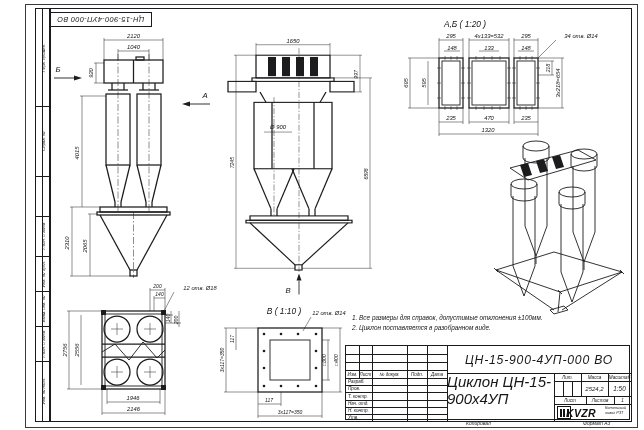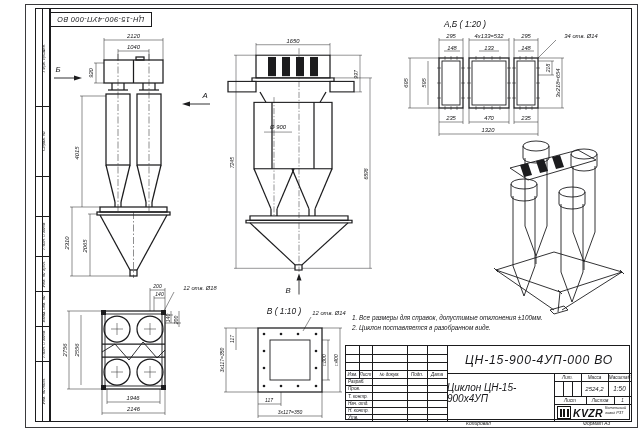--- a/index.html
+++ b/index.html
@@ -30,25 +30,25 @@
   .notes{left:352px;top:313px;width:232px;font-size:6.4px;font-style:italic;line-height:10px;color:#141416;}
   
   .tb{left:345px;top:345px;width:285px;height:75px;border:1.4px solid #1b1b1d;box-sizing:border-box;}
   .tl{position:absolute;background:#1b1b1d;}
   .tcell{position:absolute;display:flex;align-items:center;justify-content:center;
          font-size:4.6px;font-style:italic;white-space:nowrap;overflow:hidden;}
   .tcell.lft{justify-content:flex-start;padding-left:2px;}
   .docnum{position:absolute;left:101px;top:0;width:184px;height:27px;display:flex;align-items:center;
           justify-content:center;font-size:12.2px;font-style:italic;letter-spacing:.8px;}
   .pname{position:absolute;left:101px;top:27px;width:107px;height:48px;display:flex;align-items:flex-start;
-         justify-content:center;padding-top:9px;box-sizing:border-box;font-size:10px;font-style:italic;}
+         justify-content:center;box-sizing:border-box;font-size:15px;font-style:italic;}
   .logo-ic{position:absolute;left:211px;top:60px;width:14px;height:13px;border:1.2px solid #111;
            display:flex;gap:1.5px;align-items:stretch;justify-content:center;padding:1.5px;box-sizing:border-box;}
   .logo-ic i{width:2.2px;background:#111;}
-  .logo-tx{position:absolute;left:227px;top:58px;width:32px;height:17px;display:flex;align-items:center;
+  .logo-tx{position:absolute;left:220px;top:58px;width:32px;height:17px;display:flex;align-items:center;
            font-size:10.5px;font-weight:bold;font-style:italic;letter-spacing:.3px;color:#101012;}
   .logo-co{position:absolute;left:259px;top:59px;width:26px;font-size:3.9px;font-style:italic;line-height:5px;color:#222;}
   .foot{font-size:5px;font-style:italic;color:#222;}
 </style>
 </head>
 <body>
 
 <div id="page">
 
   <div class="abs bdr-outer"></div>

